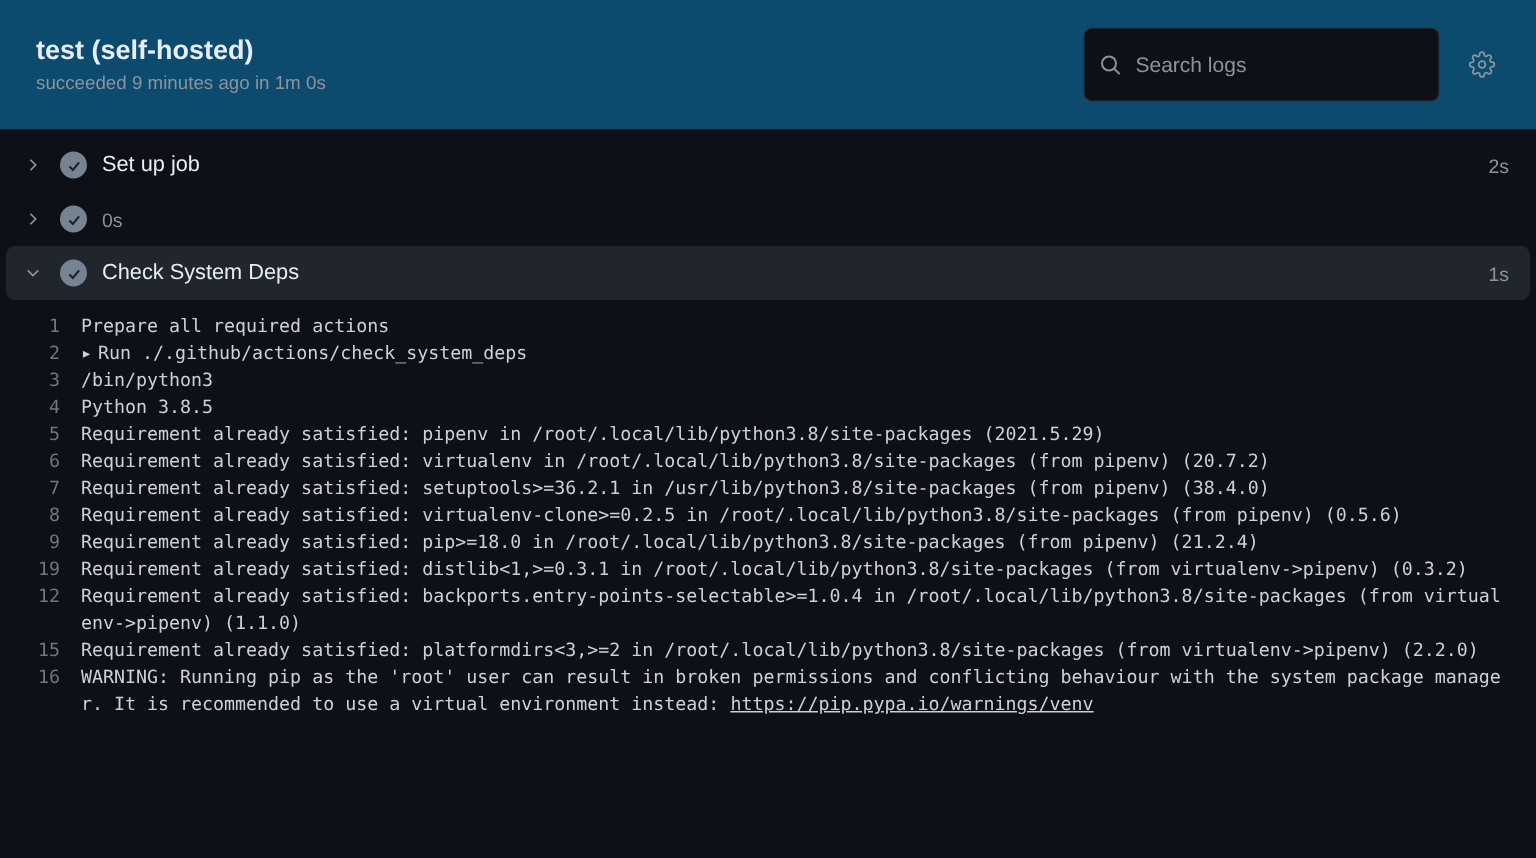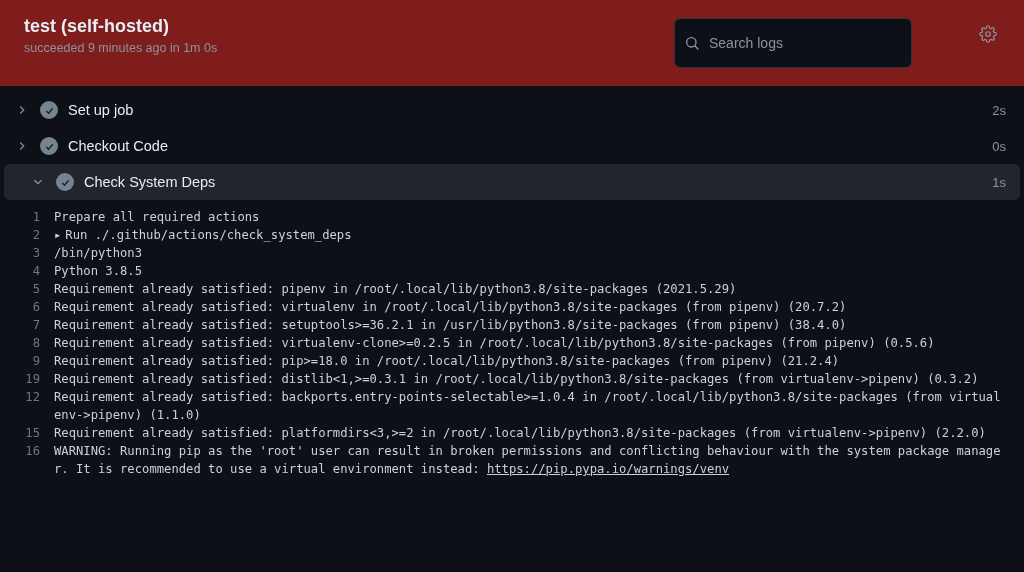--- a/index.html
+++ b/index.html
@@ -14,24 +14,23 @@
   .app {
     width: 1024px;
     height: 572px;
     background: #0d1117;
     position: relative;
   }
   
   .header {
     position: relative;
     padding: 16px 20px 18px 24px;
-    background: #7f1d1d;
+    background: #0c4a6e;
     display: flex;
-    align-items: flex-start;
-    gap: 48px;
+    align-items: center;
   }
   .header-left { flex: 1; }
   .title {
     font-size: 18px;
     font-weight: 600;
     color: #e6edf3;
   }
   .subtitle {
     margin-top: 4px;
     font-size: 12.5px;
@@ -75,21 +74,21 @@
   .step {
     display: flex;
     align-items: center;
     height: 36px;
     padding: 0 18px 0 10px;
   }
   .step.expanded {
     background: #21262d;
     border-radius: 6px;
     margin: 0 4px;
-    padding-left: 22px;
+    padding-left: 6px;
     padding-right: 14px;
   }
   .chevron {
     width: 24px; height: 24px;
     display: flex; align-items: center; justify-content: center;
     cursor: pointer;
     flex-shrink: 0;
   }
   .chevron svg { width: 14px; height: 14px; stroke: #8b949e; fill: none; stroke-width: 2; }
   .status-circle {
@@ -190,21 +189,20 @@
         <div class="chevron">
           <svg viewBox="0 0 24 24">
             <path d="M9 6l6 6-6 6"></path>
           </svg>
         </div>
         <div class="status-circle">
           <svg viewBox="0 0 24 24">
             <polyline points="5 13 10 18 19 7"></polyline>
           </svg>
         </div>
-        <div class="step-name">Checkout Code</div>
         <div class="step-dur">0s</div>
       </div>
       <div class="step expanded">
         <div class="chevron">
           <svg viewBox="0 0 24 24">
             <path d="M6 9l6 6 6-6"></path>
           </svg>
         </div>
         <div class="status-circle">
           <svg viewBox="0 0 24 24">

